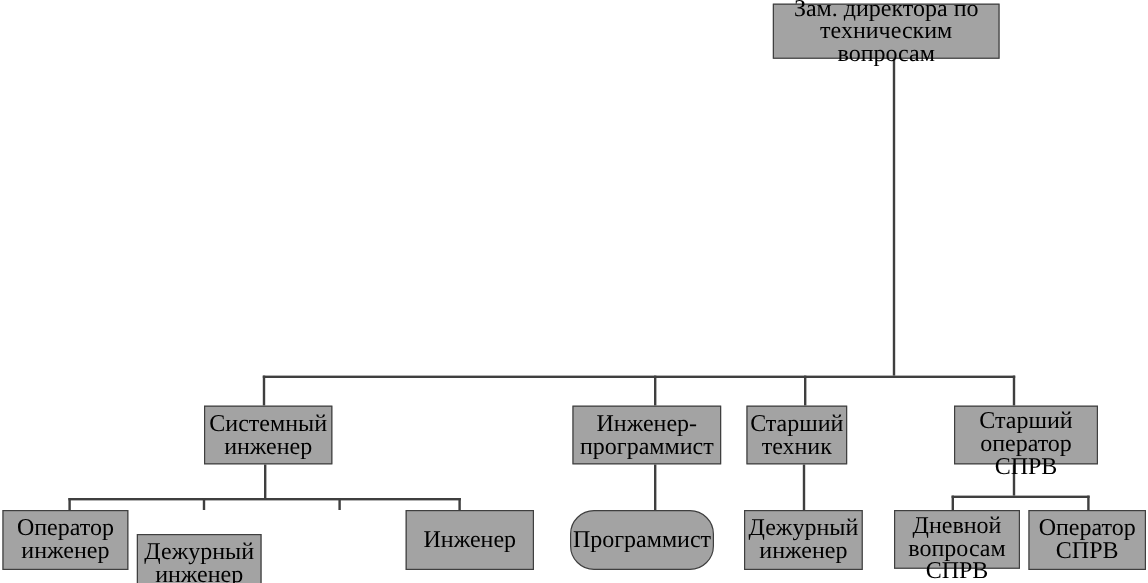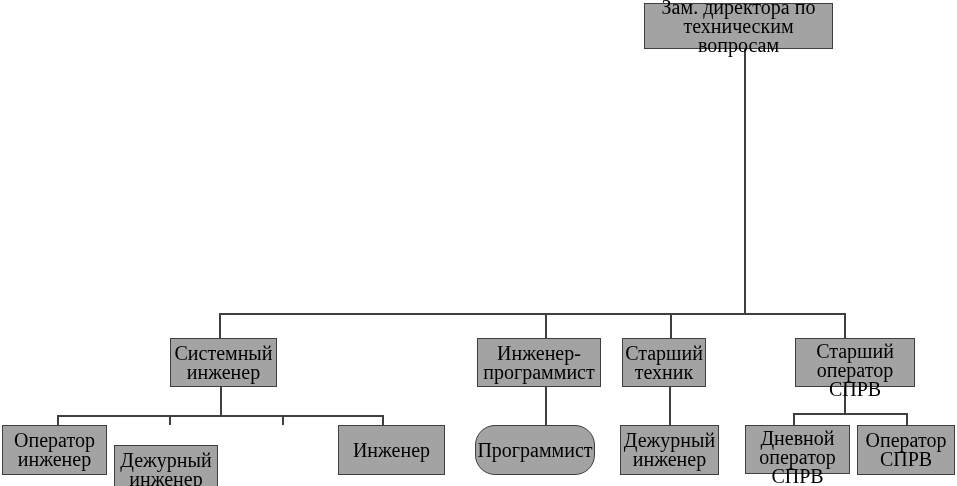--- a/index.html
+++ b/index.html
@@ -110,19 +110,19 @@
   <div class="node n-eng">
     <span class="lbl">Инженер</span>
   </div>
   <div class="node n-programmer">
     <span class="lbl">Программист</span>
   </div>
   <div class="node n-dutytech">
     <span class="lbl">Дежурный инженер</span>
   </div>
   <div class="node n-dayop overflow">
-    <span class="lbl">Дневной оператор СПРВ</span>
+    <span class="lbl">Дневной вопросам СПРВ</span>
   </div>
   <div class="node n-op">
     <span class="lbl">Оператор СПРВ</span>
   </div>
 
 </div>
 
 </body></html>

